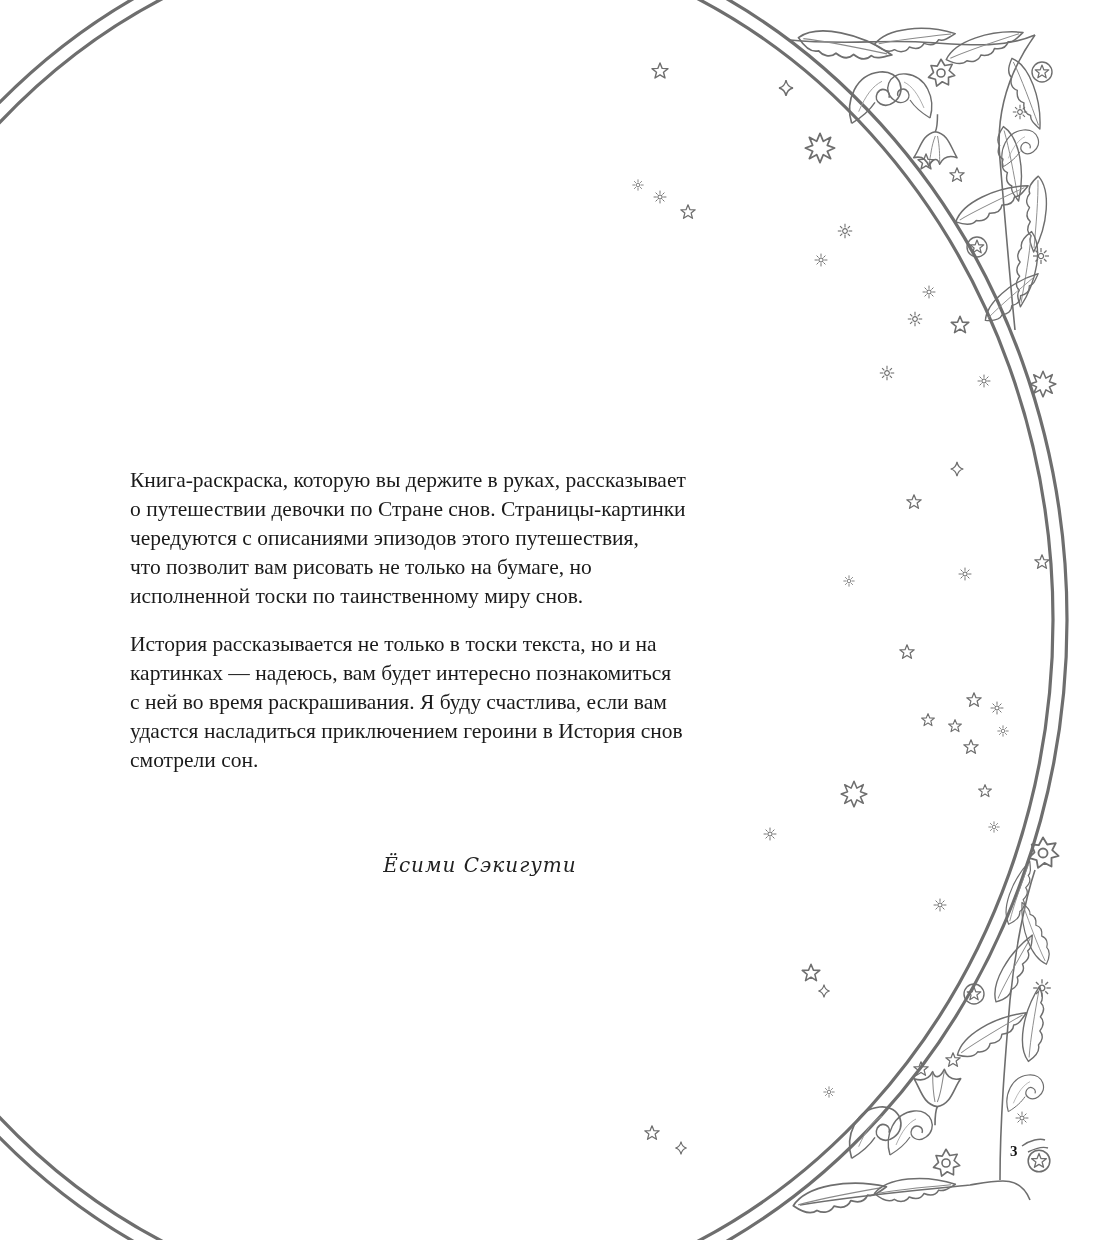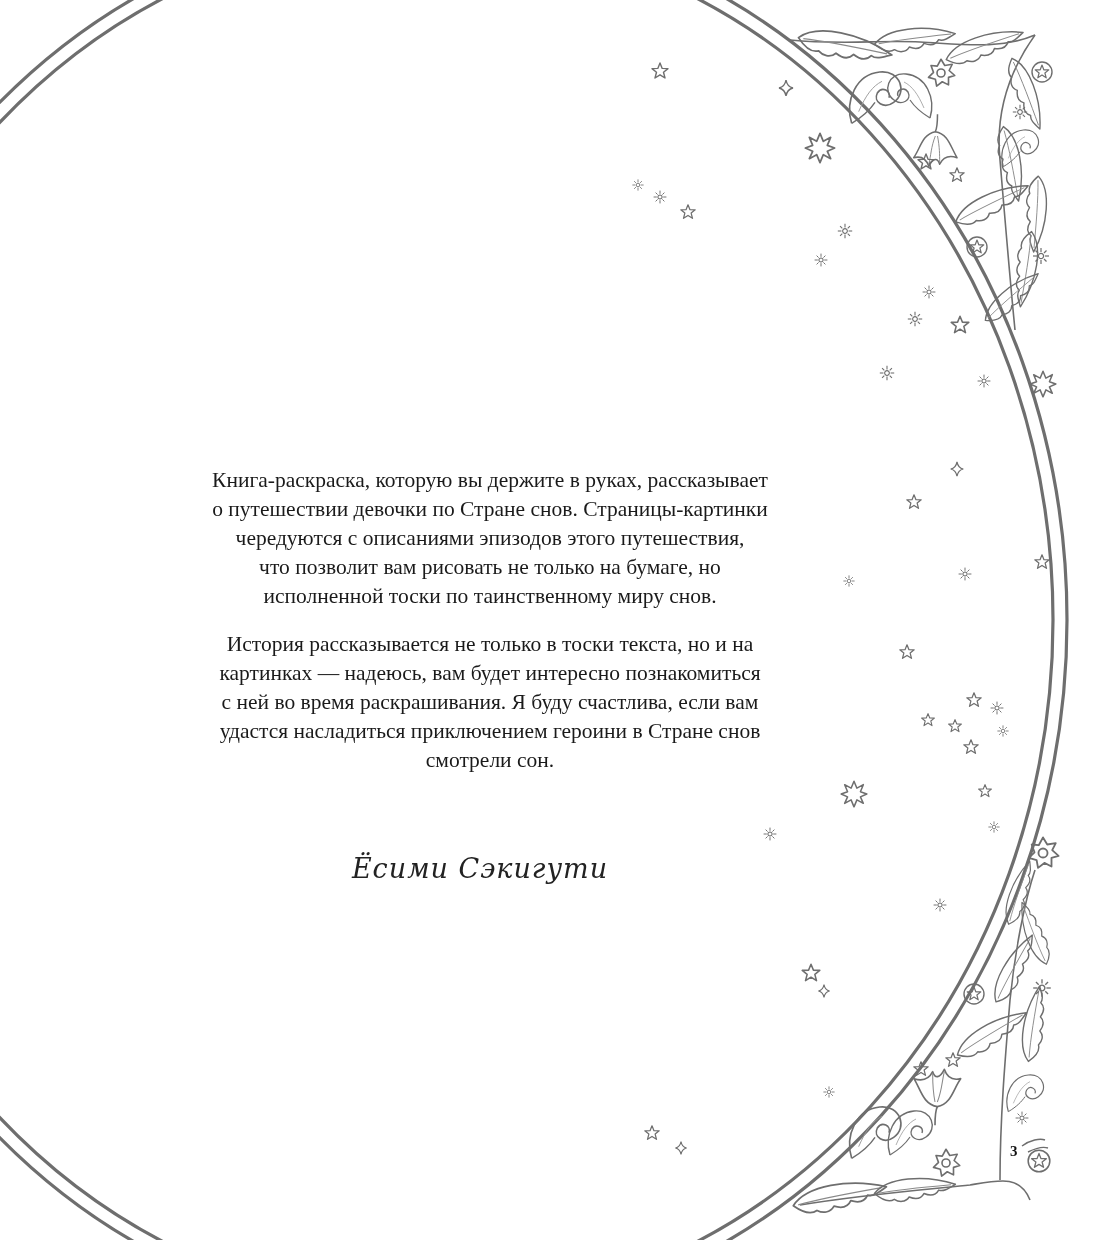--- a/index.html
+++ b/index.html
@@ -2,29 +2,29 @@
 <html><head>
 <meta charset="utf-8">
 <style>
   html, body { margin: 0; padding: 0; background: #ffffff; }
   body { width: 1100px; height: 1240px; position: relative; overflow: hidden; }
   .page { position: absolute; left: 0; top: 0; width: 1100px; height: 1240px; background: #fff; }
   .deco { position: absolute; left: 0; top: 0; width: 1100px; height: 1240px; }
   .text-block {
     position: absolute; left: 130px; width: 720px; top: 466px;
     font-family: "Liberation Serif", "DejaVu Serif", serif;
-    font-size: 21.5px; line-height: 29px; color: #1a1a1a; text-align: center;
+    font-size: 21.5px; line-height: 29px; color: #1a1a1a; 
   }
   .para { margin: 0 0 19px 0; }
   .line { display: block; white-space: nowrap; }
   .signature {
     position: absolute; left: 300px; width: 360px; top: 853px; height: 44px;
     text-align: center;
     font-family: "DejaVu Serif", serif; font-style: italic;
-    font-size: 27px; color: #222; letter-spacing: 1px;
+    font-size: 20px; color: #222; letter-spacing: 1px;
   }
   .page-number {
     position: absolute; left: 1010px; top: 1143px;
     font-family: "Liberation Serif", serif; font-weight: bold; font-size: 15px; color: #111;
   }
 </style>
 </head>
 <body>
 
 <div class="page">
@@ -182,21 +182,21 @@
       <span class="line">Книга-раскраска, которую вы держите в руках, рассказывает</span>
       <span class="line">о путешествии девочки по Стране снов. Страницы-картинки</span>
       <span class="line">чередуются с описаниями эпизодов этого путешествия,</span>
       <span class="line">что позволит вам рисовать не только на бумаге, но</span>
       <span class="line">исполненной тоски по таинственному миру снов.</span>
     </p>
     <p class="para">
       <span class="line">История рассказывается не только в тоски текста, но и на</span>
       <span class="line">картинках — надеюсь, вам будет интересно познакомиться</span>
       <span class="line">с ней во время раскрашивания. Я буду счастлива, если вам</span>
-      <span class="line">удастся насладиться приключением героини в Стране снов</span>
+      <span class="line">удастся насладиться приключением героини в История снов</span>
       <span class="line">смотрели сон.</span>
     </p>
   </div>
 
   <div class="signature">Ёсими Сэкигути</div>
 
   <div class="page-number">3</div>
 </div>
 
 </body></html>

